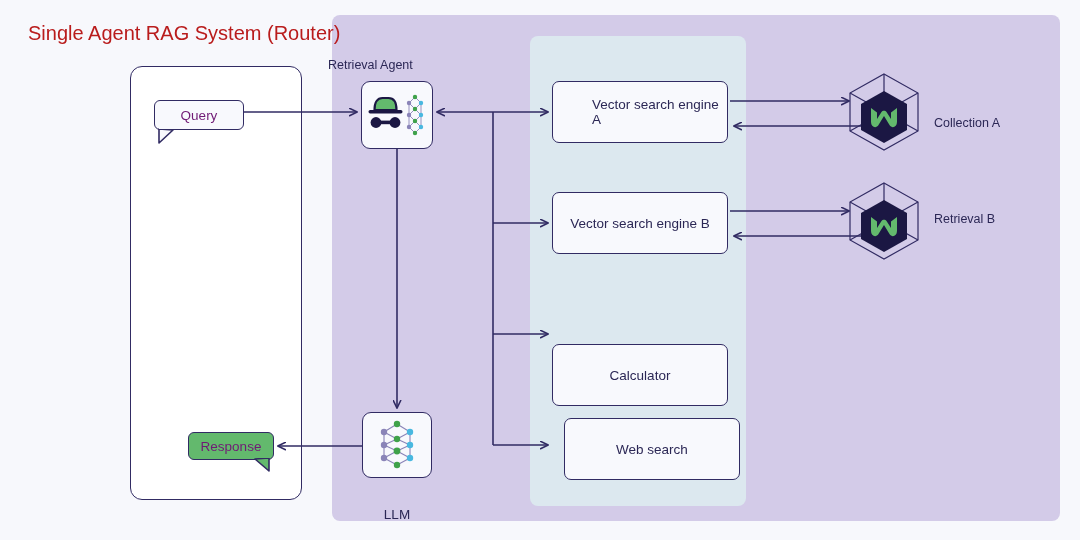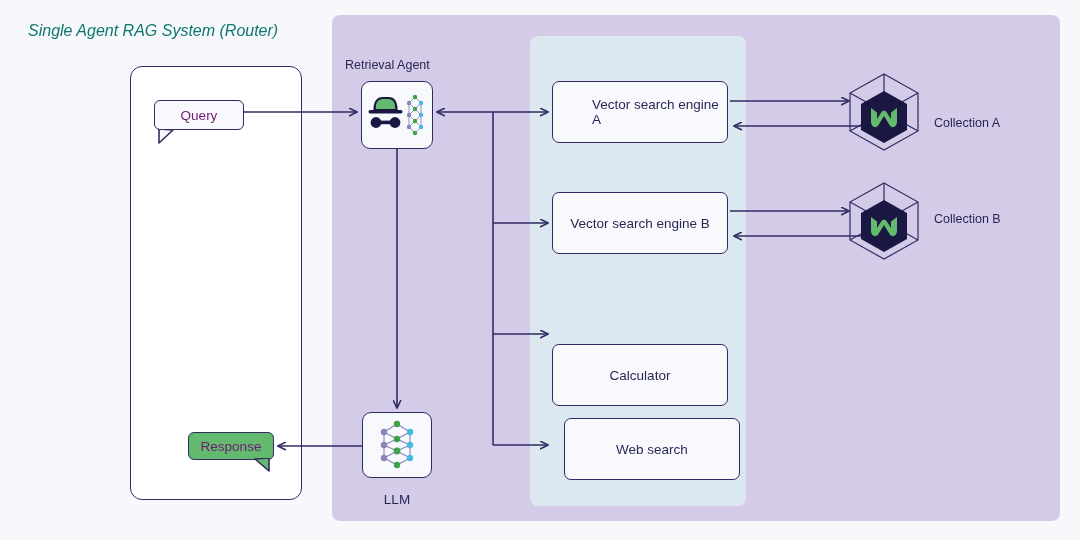--- a/index.html
+++ b/index.html
@@ -35,35 +35,34 @@
     left: 130px; top: 66px; width: 172px; height: 434px;
     background: #ffffff;
     border: 1.6px solid #312b63;
     border-radius: 12px;
     box-sizing: border-box;
   }
 
   
   #diagram-title {
     left: 28px; top: 22px;
-    font-size: 16px;
-    color: #0f766e;
+    font-size: 20px;
+    color: #b91c1c;
     white-space: nowrap;
-    font-style: italic;
   }
 
   
   .panel-caption {
     font-size: 12.5px;
     color: #2b2755;
     white-space: nowrap;
   }
-  #retrieval-agent-caption { left: 345px; top: 58px; }
+  #retrieval-agent-caption { left: 328px; top: 58px; }
   #tools-caption { left: 530px; top: 47px; width: 216px; text-align: center; }
-  #llm-caption { left: 360px; top: 492px; width: 74px; text-align: center; font-size: 13.5px; }
+  #llm-caption { left: 360px; top: 507px; width: 74px; text-align: center; font-size: 13.5px; }
 
   
   .tool-box {
     background: #f8f9fd;
     border: 1.6px solid #312b63;
     border-radius: 7px;
     box-sizing: border-box;
     display: flex;
     align-items: center;
     justify-content: center;
@@ -284,15 +283,15 @@
     <svg width="78" height="80" viewBox="0 0 78 80">
       <g stroke="#312b63" stroke-width="1.2" fill="none">
         <path d="M39,2 L73,21 L73,59 L39,78 L5,59 L5,21 Z"></path>
         <path d="M39,2 L39,21 M5,59 L39,40 M73,59 L39,40 M5,21 L39,40 M73,21 L39,40"></path>
       </g>
       <path d="M39,19 L62,32 L62,58 L39,71 L16,58 L16,32 Z" fill="#1b1743"></path>
       <path d="M26,36 L26,50 C26,55 31,57 33.5,53 L39,44 L44.5,53 C47,57 52,55 52,50 L52,36
                L46,40.5 L46,47 L41.5,40 C40.5,38.4 37.5,38.4 36.5,40 L32,47 L32,40.5 Z" fill="#63b96d"></path>
     </svg>
   </div>
-  <div class="abs collection-label" id="collection-b-label">Collection B</div>
+  <div class="abs collection-label" id="collection-b-label">Retrieval B</div>
 
 </div>
 
 </body></html>

